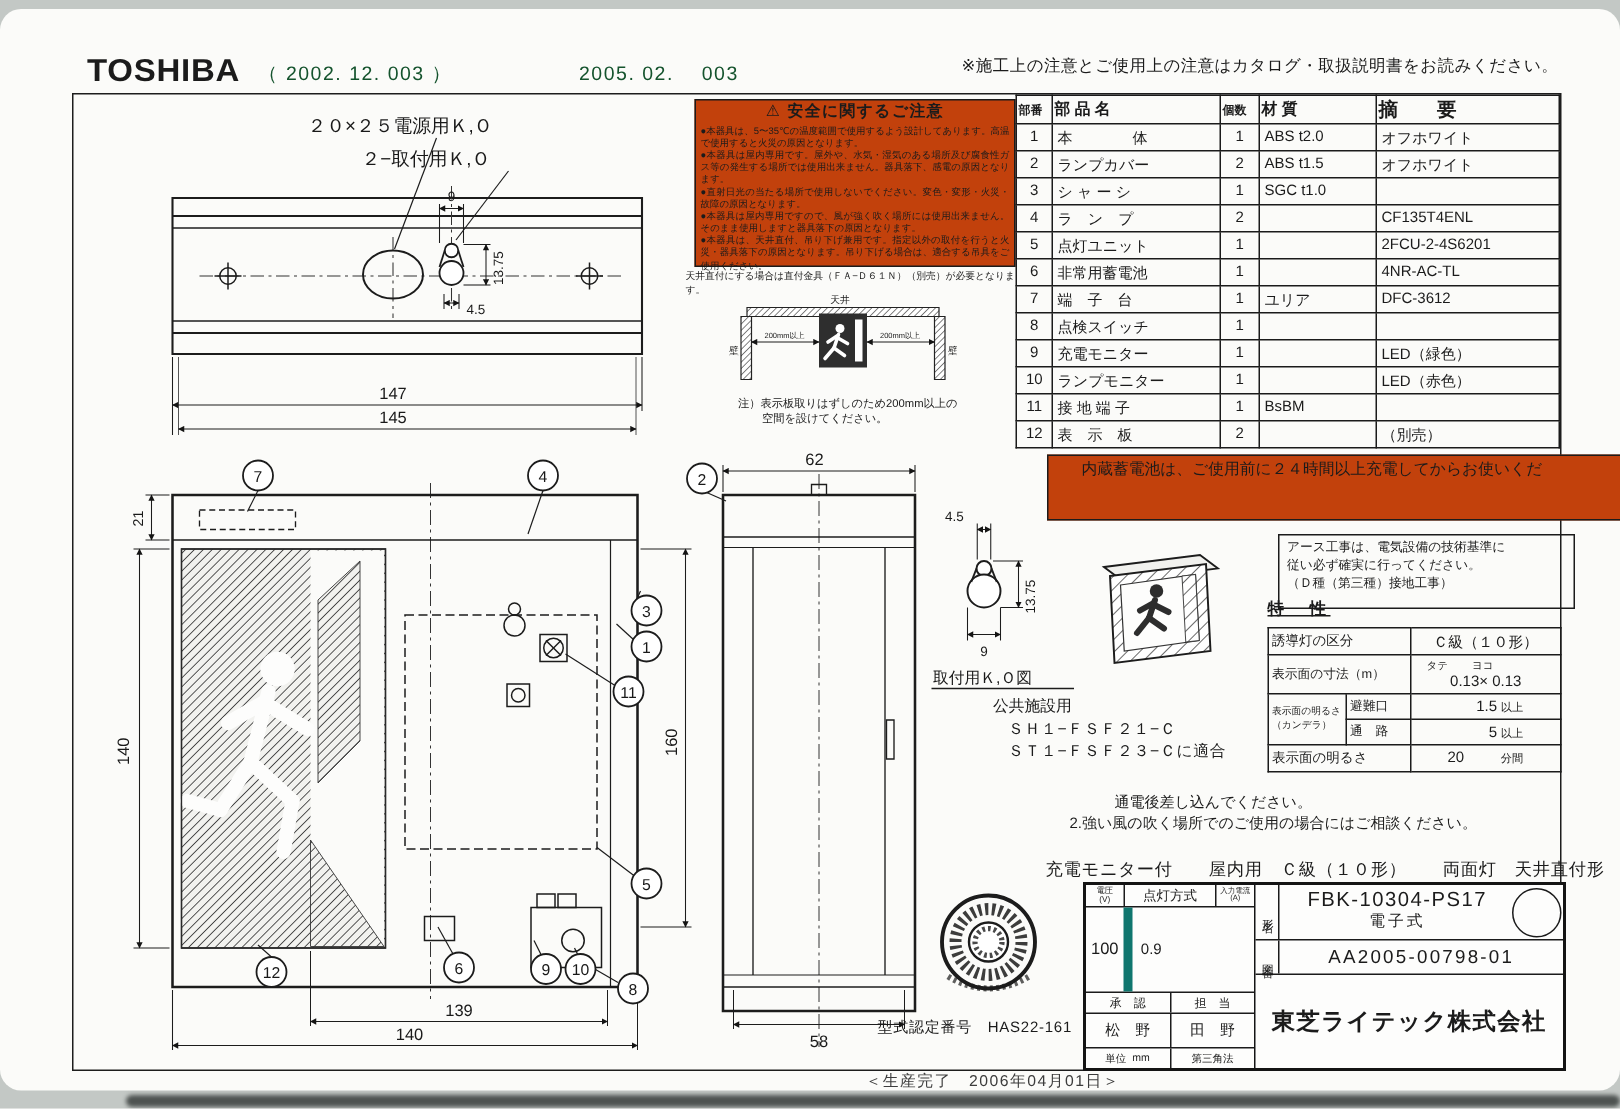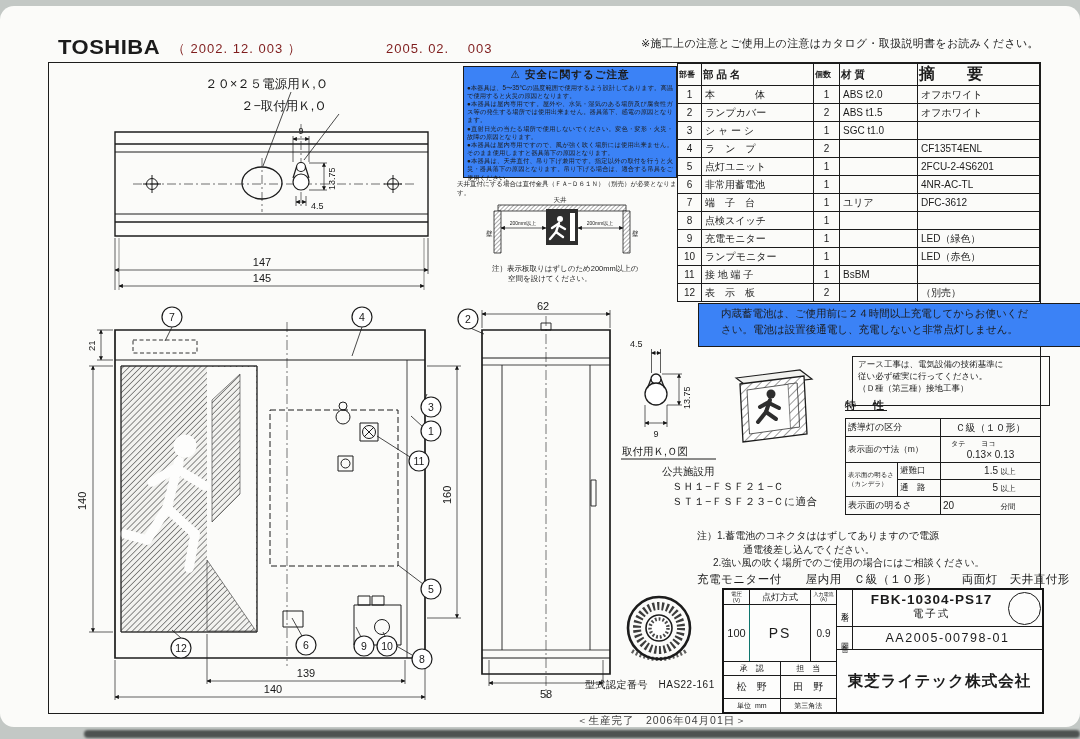--- a/index.html
+++ b/index.html
@@ -8,28 +8,28 @@
     background:#c3c8c5;
     font-family:"Liberation Sans","DejaVu Sans",sans-serif;
     color:#1b1b1b;
     -webkit-font-smoothing:antialiased;
   }
   .sheet{position:absolute;left:0;top:6px;right:0;bottom:12px;background:#fbfbf9;border-radius:14px}
   .shadowstrip{position:absolute;left:84px;right:0;bottom:1px;height:8px;background:#4e5351;border-radius:4px;filter:blur(1.3px)}
   .abs{position:absolute}
   .frame{position:absolute;left:48px;top:62px;width:991px;height:650px;border:1.6px solid #1d1d1d}
   .brand{font-weight:800;font-size:22px;letter-spacing:.5px;transform:scaleY(.96)}
-  .rev{font-size:13px;letter-spacing:1px;color:#7f1d1d}
+  .rev{font-size:13px;letter-spacing:1px;color:#14532d}
   .topnotice{font-size:11px;font-weight:normal;letter-spacing:.3px}
   table{border-collapse:collapse;table-layout:fixed}
   .pt{width:362px;font-size:10px}
   .pt td{border:1px solid #1b1b1b;height:17px;padding:0 3px;overflow:hidden;white-space:nowrap}
   .pt .hd{font-size:8px;text-align:left;font-weight:bold;padding:0 1px}
   .pt .c{text-align:center}
-  .box{border:1.5px solid #1b1b1b;background:#3b82f6}
+  .box{border:1.5px solid #1b1b1b;background:#c2410c}
   .safety{font-size:6.3px;line-height:1.3}
   .safety .ttl{font-size:10.5px;font-weight:bold;text-align:center;letter-spacing:1px;border-bottom:none;padding:1px 0 2px}
   .safety .bl{padding:0 3px;text-align:justify}
   .tiny{font-size:6.5px;letter-spacing:0}
   .spec td{border:1px solid #1b1b1b;padding:0 2px;overflow:hidden}
   .vlabel{width:15px;min-width:15px;border-right:1px solid #1b1b1b;font-size:8px;line-height:1.15;
           display:flex;align-items:center;justify-content:center;text-align:center;
           word-break:break-all;writing-mode:vertical-rl;text-orientation:upright;letter-spacing:2px}
   .tb{border:2px solid #141414;display:flex;background:#fdfdfc}
   .center{display:flex;align-items:center;justify-content:center}
@@ -190,21 +190,21 @@
       <col style="width:26px">
       <col style="width:78px">
       <col style="width:122px">
     </colgroup>
   <tbody>
       <tr>
     <td class="hd">部番</td>
     <td class="hd" style="font-size:10.5px">部 品 名</td>
     <td class="hd">個数</td>
     <td class="hd" style="font-size:10.5px">材 質</td>
-    <td class="hd" style="font-size:16px">摘　　要</td>
+    <td class="hd" style="font-size:13px">摘　　要</td>
   </tr>
   <tr>
         <td class="c">1</td>
         <td>本　　　　体</td>
         <td class="c">1</td>
         <td>ABS t2.0</td>
         <td>オフホワイト</td>
       </tr>
   <tr>
         <td class="c">2</td>
@@ -281,21 +281,20 @@
         <td>表　示　板</td>
         <td class="c">2</td>
         <td></td>
         <td>（別売）</td>
       </tr>
 </tbody>
   </table>
 
 <div class="abs box" style="left:698px;top:303px;width:342px;height:38px;font-size:10.5px;line-height:1.5;padding:2px 22px">
   <div>内蔵蓄電池は、ご使用前に２４時間以上充電してからお使いくだ</div>
-  <div>さい。電池は設置後通電し、充電しないと非常点灯しません。</div>
 </div>
 
 <div class="abs" style="left:852px;top:356px;width:186px;height:44px;border:1px solid #1b1b1b;font-size:8.5px;line-height:1.4;padding:2px 5px">
   <div>アース工事は、電気設備の技術基準に</div>
   <div>従い必ず確実に行ってください。</div>
   <div>（Ｄ種（第三種）接地工事）</div>
 </div>
 
 <div class="abs" style="left:845px;top:398px;font-size:11px;font-weight:bold;letter-spacing:3px;text-decoration:underline">特　性</div>
 <table class="abs spec" style="left:845px;top:418px;width:195px;font-size:9px">
@@ -330,21 +329,21 @@
   <tr style="height:17px">
     <td style="font-size:8.5px">通　路</td>
     <td>
       <span style="display:inline-block;width:55px;text-align:right;font-size:10px">5</span>
       <span style="font-size:7.5px">以上</span>
     </td>
   </tr>
   <tr style="height:18px">
     <td colspan="2">表示面の明るさ</td>
     <td>
-      <span style="display:inline-block;width:55px;text-align:left;font-size:10px">20</span>
+      <span style="display:inline-block;width:55px;text-align:center;font-size:10px">20</span>
       <span style="font-size:7.5px">分間</span>
     </td>
   </tr>
 </tbody>
   </table>
 
 <svg class="abs" style="left:55px;top:298px" width="632" height="416" viewBox="0 0 632 416">
 
   <g stroke="#1c1c1c" fill="none">
     <rect x="60" y="32" width="310" height="328" stroke-width="1.7"></rect>
@@ -532,21 +531,20 @@
   </g>
 </svg>
 
 <div class="abs" style="left:662px;top:464px;font-size:10.5px;line-height:1.45">
   <div>公共施設用</div>
   <div style="padding-left:10px;letter-spacing:.5px">ＳＨ１−ＦＳＦ２１−Ｃ</div>
   <div style="padding-left:10px;letter-spacing:.5px">ＳＴ１−ＦＳＦ２３−Ｃに適合</div>
 </div>
 
 <div class="abs" style="left:697px;top:529px;font-size:10px;line-height:1.35">
-  <div>注）1.蓄電池のコネクタははずしてありますので電源</div>
   <div style="padding-left:46px">通電後差し込んでください。</div>
   <div style="padding-left:16px">2.強い風の吹く場所でのご使用の場合にはご相談ください。</div>
 </div>
 
 <div class="abs nowrap" style="left:697px;top:572px;font-size:11.5px;letter-spacing:.5px">充電モニター付　　屋内用　Ｃ級（１０形）　　両面灯　天井直付形</div>
 
 <div class="abs tb" style="left:722px;top:588px;width:318px;height:122px">
 
   <div style="width:112px;border-right:1.5px solid #141414;display:flex;flex-direction:column">
     <div style="display:flex;height:14px;border-bottom:1px solid #1b1b1b">
@@ -554,22 +552,21 @@
         <span>電圧</span>
         <span>(V)</span>
       </div>
       <div class="center" style="flex:1;border-right:1px solid #1b1b1b;font-size:9px">点灯方式</div>
       <div class="center" style="width:25px;flex-direction:column;font-size:5px;line-height:1.1">
         <span>入力電流</span>
         <span>(A)</span>
       </div>
     </div>
     <div style="display:flex;height:56px;border-bottom:1px solid #1b1b1b">
-      <div class="center" style="width:25px;border-right:1px solid #0f766e;font-size:11px">100</div>
-      <div class="center" style="flex:1;border-right:1px solid #1b1b1b;font-size:14px;letter-spacing:2px">PS</div>
+      <div class="center" style="width:25px;border-right:6px solid #0f766e;font-size:11px">100</div>
       <div class="center" style="width:25px;font-size:10px">0.9</div>
     </div>
     <div style="display:flex;height:13px;border-bottom:1px solid #1b1b1b;font-size:8px">
       <div class="center" style="flex:1;border-right:1px solid #1b1b1b">承　認</div>
       <div class="center" style="flex:1">担　当</div>
     </div>
     <div style="display:flex;height:22px;border-bottom:1px solid #1b1b1b;font-size:10px">
       <div class="center" style="flex:1;border-right:1px solid #1b1b1b">松　野</div>
       <div class="center" style="flex:1">田　野</div>
     </div>
@@ -579,21 +576,21 @@
         <span>mm</span>
       </div>
       <div class="center" style="flex:1">第三角法</div>
     </div>
   </div>
 
   <div style="flex:1;display:flex;flex-direction:column;position:relative">
     <div style="display:flex;height:36px;border-bottom:1px solid #1b1b1b">
       <div class="vlabel">形名</div>
       <div style="flex:1;text-align:center;padding-top:2px">
-        <div style="font-size:13.5px;font-weight:bold;letter-spacing:1px">FBK-10304-PS17</div>
+        <div style="font-size:13.5px;font-weight:normal;letter-spacing:1px">FBK-10304-PS17</div>
         <div style="font-size:10.5px;letter-spacing:2px">電子式</div>
       </div>
       <div style="width:32px;position:relative">
         <div style="position:absolute;right:1px;top:2px;width:31px;height:31px;border:1.3px solid #1b1b1b;border-radius:50%"></div>
       </div>
     </div>
     <div style="display:flex;height:22px;border-bottom:1px solid #1b1b1b">
       <div class="vlabel">図番</div>
       <div class="center" style="flex:1;font-size:12.5px;letter-spacing:1.5px">AA2005-00798-01</div>
     </div>

